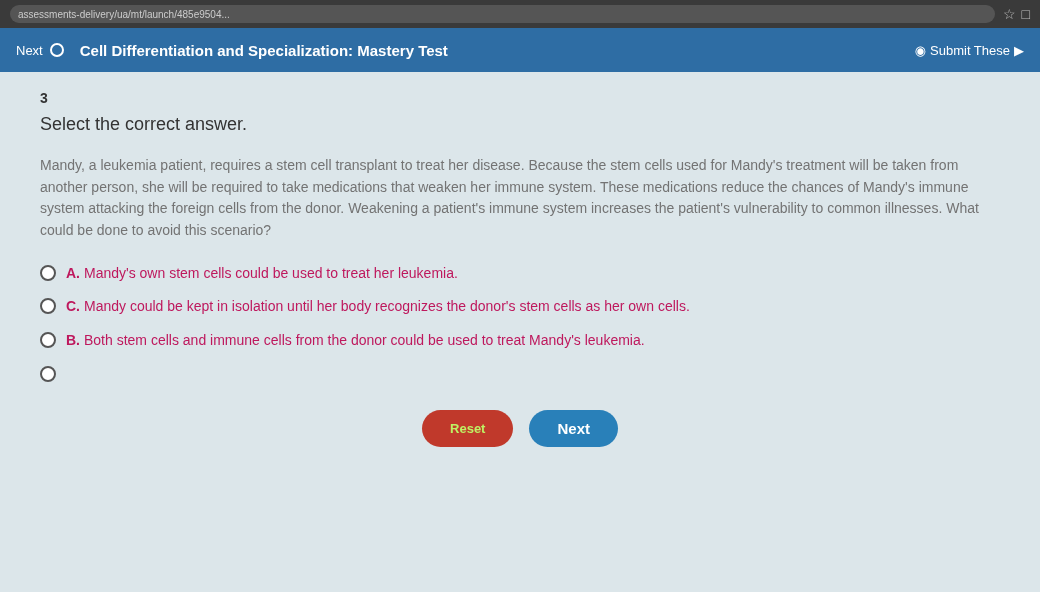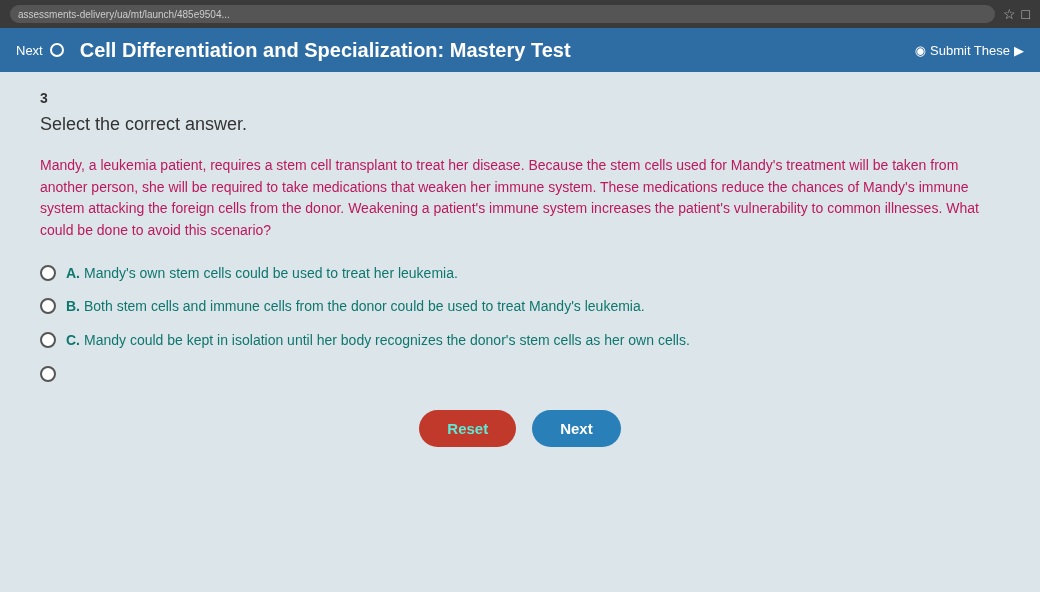--- a/index.html
+++ b/index.html
@@ -62,21 +62,21 @@
       color: white;
       font-size: 13px;
       display: flex;
       align-items: center;
       gap: 4px;
       cursor: pointer;
     }
 
     .header-title {
       color: white;
-      font-size: 20px;
+      font-size: 15px;
       font-weight: bold;
       flex: 1;
     }
 
     .submit-test-btn {
       color: white;
       font-size: 13px;
       display: flex;
       align-items: center;
       gap: 4px;
@@ -98,21 +98,21 @@
     }
 
     .instruction {
       font-size: 18px;
       color: #333;
       margin-bottom: 14px;
     }
 
     .question-text {
       font-size: 14px;
-      color: #be185d;
+      color: #737373;
       line-height: 1.55;
       margin-bottom: 22px;
       margin-top: 20px;
     }
 
     .answers-list {
       list-style: none;
       margin-bottom: 28px;
     }
 
@@ -129,43 +129,43 @@
       border-radius: 50%;
       border: 2px solid #555;
       background: white;
       flex-shrink: 0;
       margin-top: 1px;
       cursor: pointer;
     }
 
     .answer-label {
       font-size: 14px;
-      color: #0f766e;
+      color: #be185d;
       line-height: 1.4;
     }
 
     .answer-letter {
       font-weight: bold;
       margin-right: 4px;
     }
 
     .buttons-row {
       display: flex;
       justify-content: center;
       gap: 16px;
       margin-top: 10px;
     }
 
     .reset-btn {
       background: #c0392b;
-      color: #5eead4;
+      color: #bef264;
       border: none;
       border-radius: 20px;
       padding: 10px 28px;
-      font-size: 15px;
+      font-size: 13px;
       font-weight: bold;
       cursor: pointer;
     }
 
     .next-btn {
       background: #2980b9;
       color: white;
       border: none;
       border-radius: 20px;
       padding: 10px 28px;
@@ -222,28 +222,28 @@
     <li class="answer-item">
       <div class="answer-radio"></div>
       <div class="answer-label">
         <span class="answer-letter">A.</span><span>Mandy's own stem cells could be used to treat her leukemia.</span>
       </div>
     </li>
 
     <li class="answer-item">
       <div class="answer-radio"></div>
       <div class="answer-label">
+        <span class="answer-letter">C.</span><span>Mandy could be kept in isolation until her body recognizes the donor's stem cells as her own cells.</span>
+      </div>
+    </li>
+
+    <li class="answer-item">
+      <div class="answer-radio"></div>
+      <div class="answer-label">
         <span class="answer-letter">B.</span><span>Both stem cells and immune cells from the donor could be used to treat Mandy's leukemia.</span>
-      </div>
-    </li>
-
-    <li class="answer-item">
-      <div class="answer-radio"></div>
-      <div class="answer-label">
-        <span class="answer-letter">C.</span><span>Mandy could be kept in isolation until her body recognizes the donor's stem cells as her own cells.</span>
       </div>
     </li>
 
     <li class="answer-item">
       <div class="answer-radio"></div>
     </li>
   </ul>
 
   <div class="buttons-row">
     <button class="reset-btn">Reset</button>

